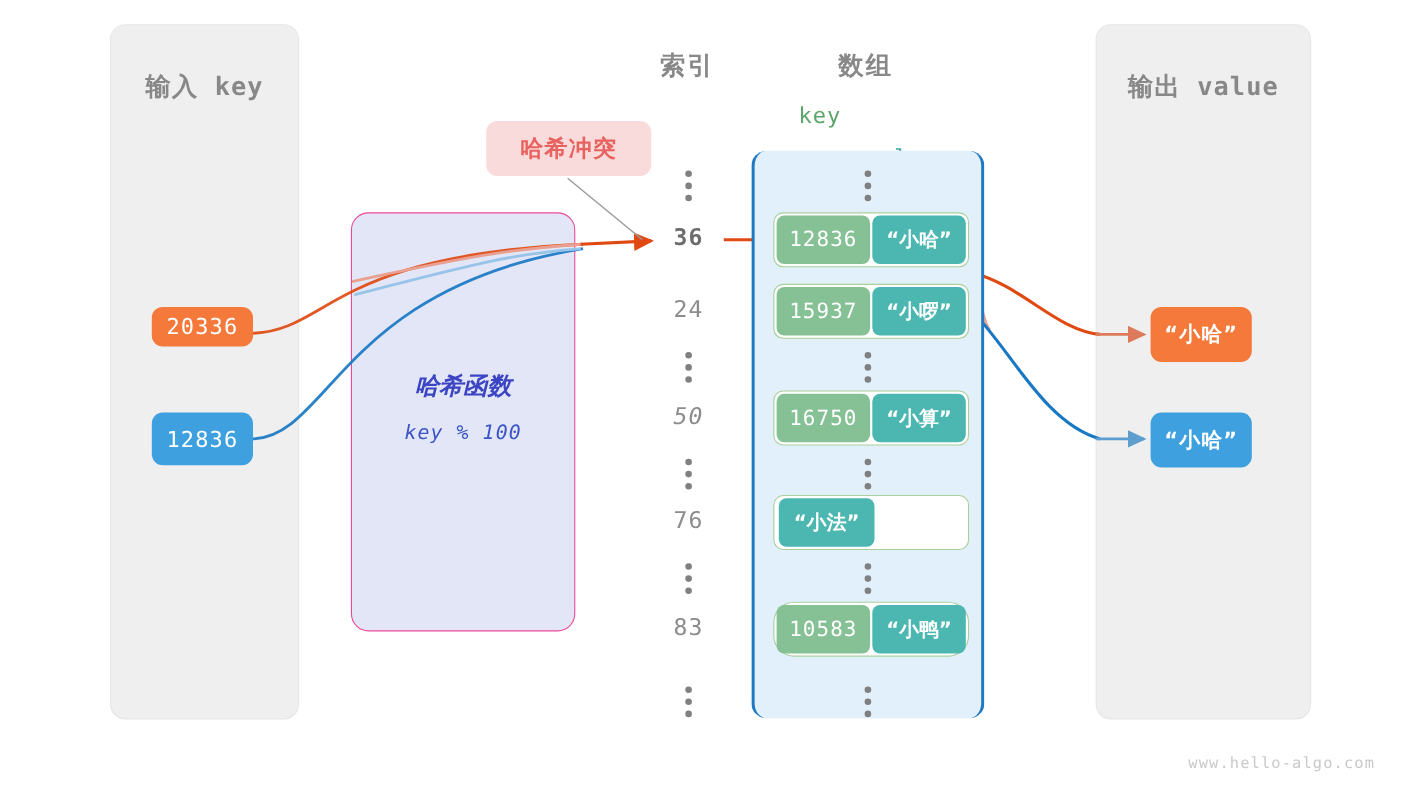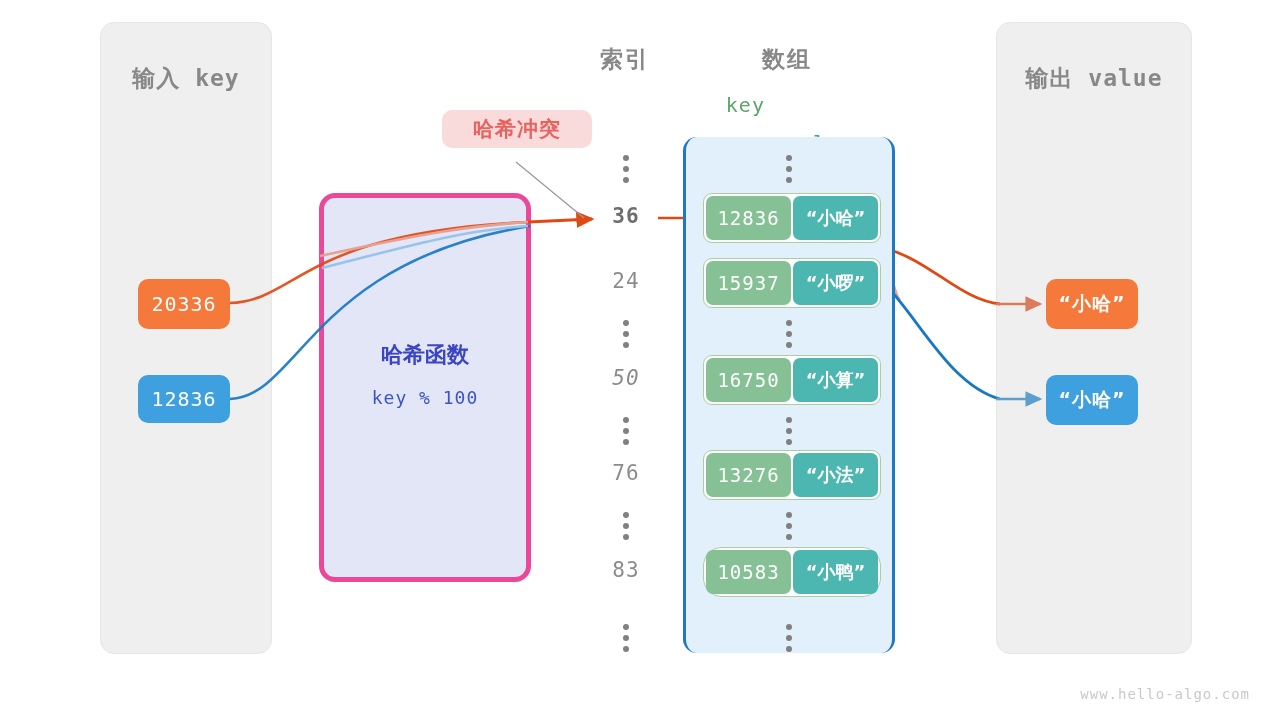--- a/index.html
+++ b/index.html
@@ -19,50 +19,50 @@
   #panel-output{left:996px;top:22px;width:194px;height:630px;}
   .panel-title{
     position:absolute;top:40px;width:100%;text-align:center;
     font-size:23px;font-weight:bold;color:#888888;letter-spacing:1px;
     font-family:"DejaVu Sans Mono","Liberation Mono",monospace;
   }
 
   
   #hash-box{
     position:absolute;left:319px;top:193px;width:202px;height:379px;
-    background:#e2e6f7;border-radius:16px;border:5px solid #ec4899;
+    background:#e2e6f7;border-radius:16px;border:1px solid #ec4899;font-style:italic;
   }
   #hash-title{
     position:absolute;left:0;top:142px;width:100%;text-align:center;
     font-size:22px;font-weight:bold;color:#3b45c4;
   }
   #hash-formula{
     position:absolute;left:0;top:189px;width:100%;text-align:center;
     font-size:18px;color:#3b55c4;letter-spacing:1px;
     font-family:"DejaVu Sans Mono","Liberation Mono",monospace;
   }
 
   
   #collision-badge{
-    position:absolute;left:442px;top:110px;width:150px;height:38px;
+    position:absolute;left:442px;top:110px;width:150px;height:50px;
     background:#fadbdb;border-radius:10px;
     display:flex;align-items:center;justify-content:center;
     font-size:21px;font-weight:bold;color:#e8635f;letter-spacing:1px;
   }
 
   
   .chip{
     position:absolute;border-radius:10px;
     display:flex;align-items:center;justify-content:center;
     color:#ffffff;font-size:20px;letter-spacing:1px;
     font-family:"DejaVu Sans Mono","Liberation Mono",monospace;
   }
   .chip-orange{background:#f4793b;}
   .chip-blue{background:#3fa0e0;}
-  #key-0{left:138px;top:279px;width:92px;height:50px;}
+  #key-0{left:138px;top:279px;width:92px;height:36px;}
   #key-1{left:138px;top:375px;width:92px;height:48px;}
   #out-0{left:1046px;top:279px;width:92px;height:50px;}
   #out-1{left:1046px;top:375px;width:92px;height:50px;}
   .chip-cjk{font-family:"DejaVu Sans","Liberation Sans",sans-serif;font-size:19px;font-weight:bold;}
 
   
   #label-index{
     position:absolute;left:570px;top:44px;width:110px;text-align:center;
     font-size:23px;font-weight:bold;color:#888888;letter-spacing:2px;
   }
@@ -264,21 +264,20 @@
       <div class="kv-row" style="top: 218px;">
         <div class="kv-key">16750</div>
         <div class="kv-val">“小算”</div>
       </div>
       <div class="ellipsis" style="left: 98px; top: 280px;">
         <i></i>
         <i></i>
         <i></i>
       </div>
       <div class="kv-row" style="top: 313px;">
-        <div class="kv-key">13276</div>
         <div class="kv-val">“小法”</div>
       </div>
       <div class="ellipsis" style="left: 98px; top: 375px;">
         <i></i>
         <i></i>
         <i></i>
       </div>
       <div class="kv-row" style="top: 410px; border-radius: 19px;">
         <div class="kv-key">10583</div>
         <div class="kv-val">“小鸭”</div>

